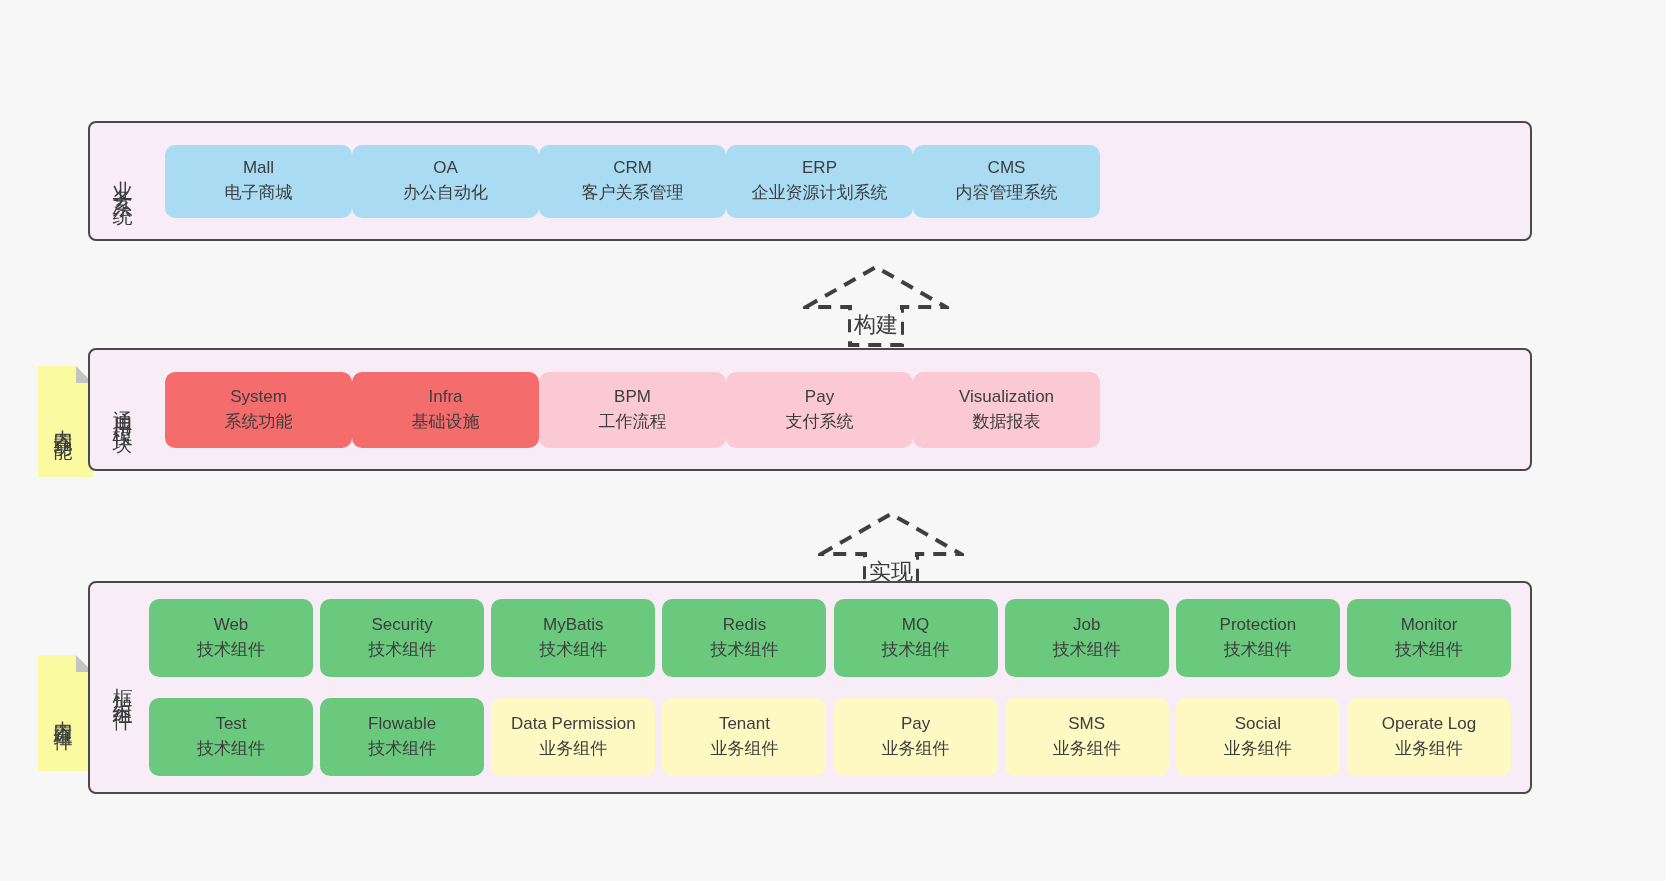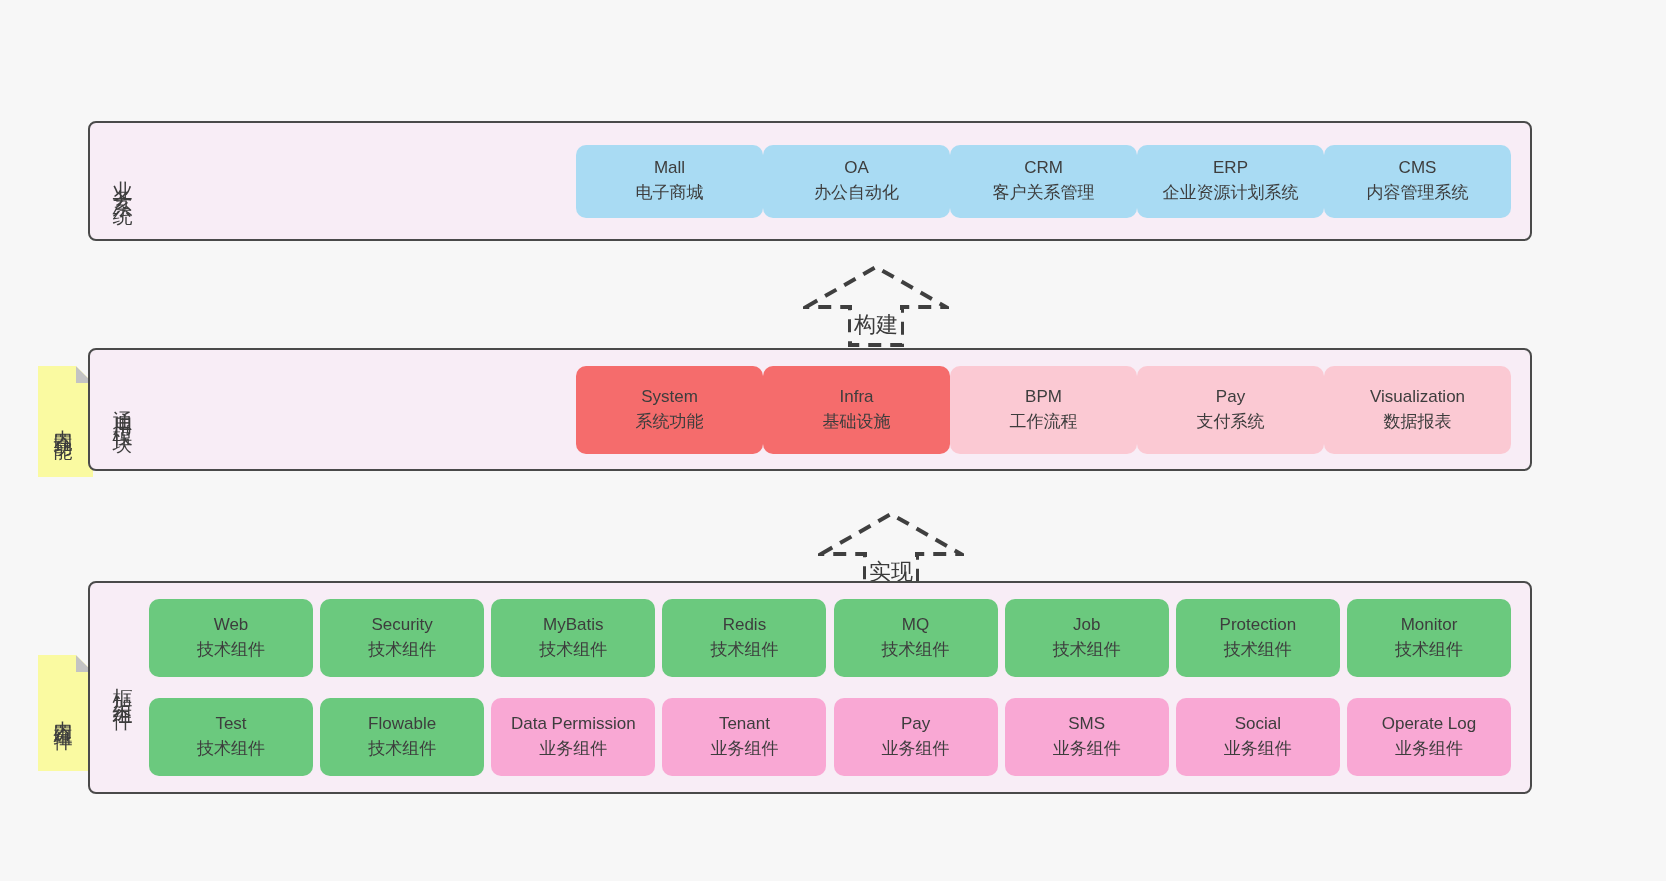--- a/index.html
+++ b/index.html
@@ -36,40 +36,40 @@
   #section-components { top:581px; height:213px; }
 
   .v-label {
     writing-mode: vertical-rl; text-orientation: upright;
     font-size:20px; letter-spacing:8px; color:#3c3c3c; line-height:1;
   }
   .section-label { width:40px; flex-shrink:0; display:flex; justify-content:center; }
 
   .section-content {
     flex:1; margin-left:22px;
-    display:flex; justify-content:flex-end; align-items:center;
+    display:flex; justify-content:flex-start; align-items:center;
   }
   .rows { flex:1; margin-left:6px; display:flex; flex-direction:column; gap:21px; }
   .row  { display:flex; justify-content:space-between; align-items:center; }
 
   
   .box {
     display:flex; flex-direction:column; justify-content:center; align-items:center;
     text-align:center; border-radius:10px;
     font-size:17px; line-height:1.45; color:#3d3d3d;
   }
   .box-lg { width:187px; height:73px; }
-  #section-modules .box-lg { height:88px; }
+  #section-modules .box-lg { height:76px; }
   .box-sm { width:164px; height:78px; }
 
   .blue       { background:#a9dbf3; }
   .red        { background:#f56c6c; }
   .pink       { background:#fbc9d3; }
   .green      { background:#6bc97e; }
-  .lightgreen { background:#f9a8d4; }
+  .lightgreen { background:#fef9c3; }
 
   
   .arrow { position:absolute; width:146px; height:86px; z-index:1; }
   .arrow svg { width:100%; height:100%; display:block; }
   .arrow-poly { fill:none; stroke:#3f3f3f; stroke-width:4; stroke-dasharray:13 9; }
   .arrow-label {
     position:absolute; left:50%; top:62px; transform:translate(-50%,-50%);
     background:#f7f7f7; padding:0 3px; font-size:22px; color:#3b3b3b; white-space:nowrap;
   }
   #arrow-build     { left:803px; top:263px; }

